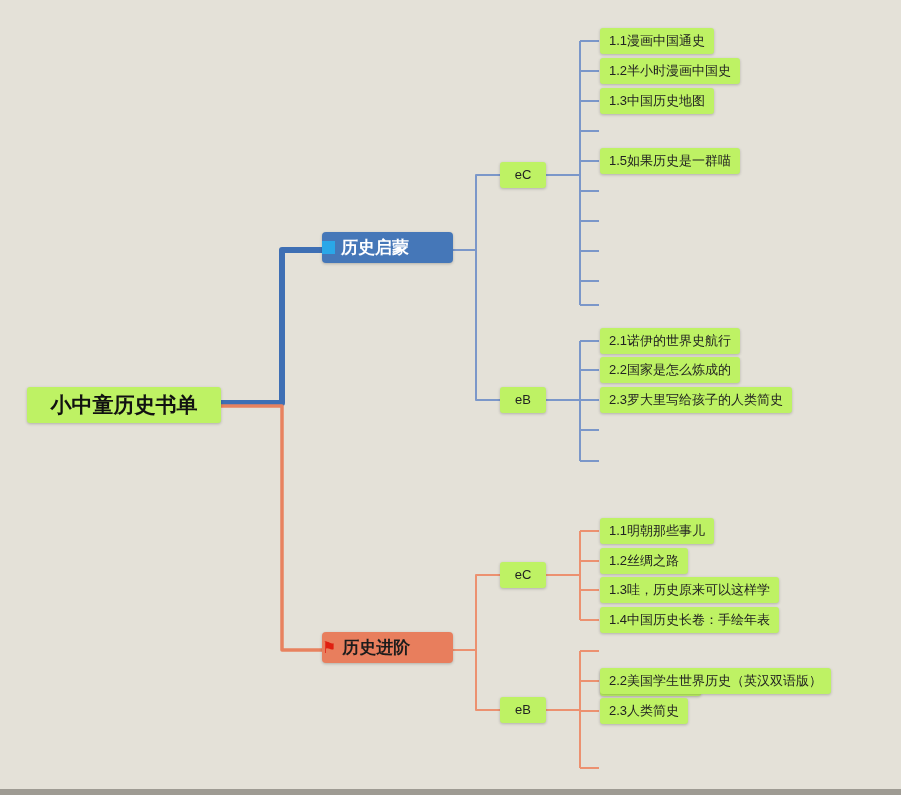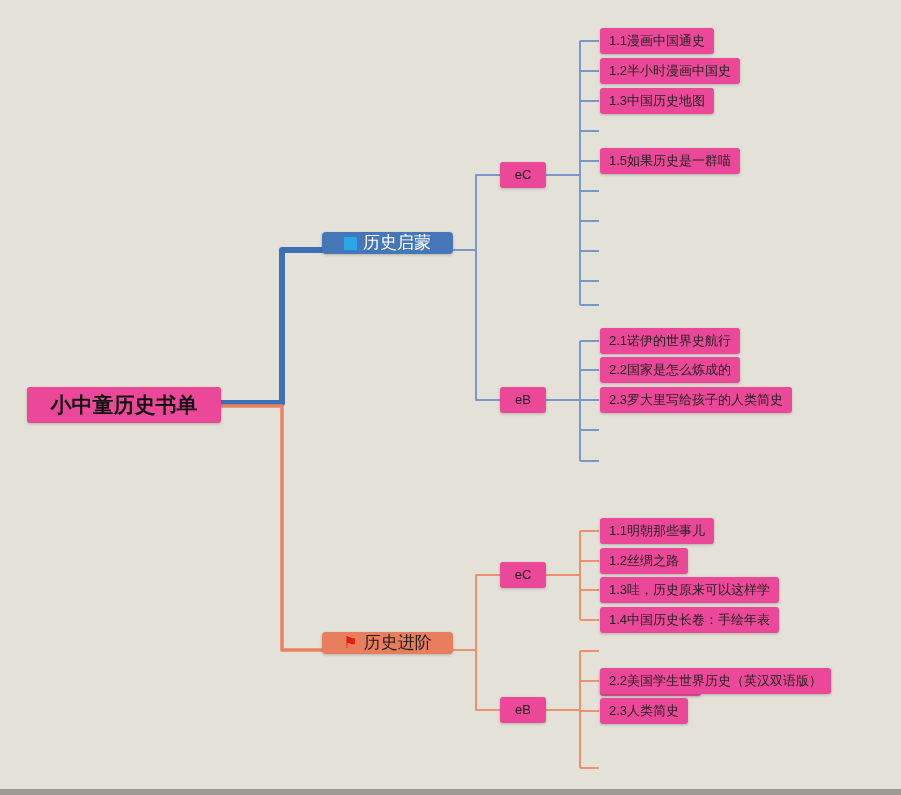--- a/index.html
+++ b/index.html
@@ -7,44 +7,44 @@
   body{font-family:"Liberation Sans","DejaVu Sans",sans-serif;}
   .canvas{
     position:relative;
     width:901px;height:795px;
     background:#e4e1d8;
     overflow:hidden;
   }
   .lines{position:absolute;left:0;top:0;pointer-events:none;}
   .node{
     position:absolute;
-    background:#ec4899;
+    background:#bef264;
     color:#222;
     font-size:13px;
     line-height:18px;
     padding:4px 9px;
     white-space:nowrap;
     border-radius:3px;
     box-shadow:0 1px 3px rgba(0,0,0,.22);
     box-sizing:border-box;
   }
   .root{
     left:27px;top:387px;
     width:194px;height:36px;
     font-size:21px;font-weight:bold;
     line-height:24px;
     text-align:center;
     color:#111;
     padding:6px 4px;
     border-radius:3px;
   }
   .branch{
-    width:131px;height:22px;
-    font-size:17px;font-weight:normal;
-    display:flex;align-items:center;justify-content:center;
+    width:131px;height:31px;
+    font-size:17px;font-weight:bold;
+    display:flex;align-items:center;
     gap:6px;
     border-radius:4px;
     padding:0;
   }
   .branch-blue{
     left:322px;top:232px;
     background:#4577b8;color:#ffffff;
   }
   .branch-orange{
     left:322px;top:632px;

